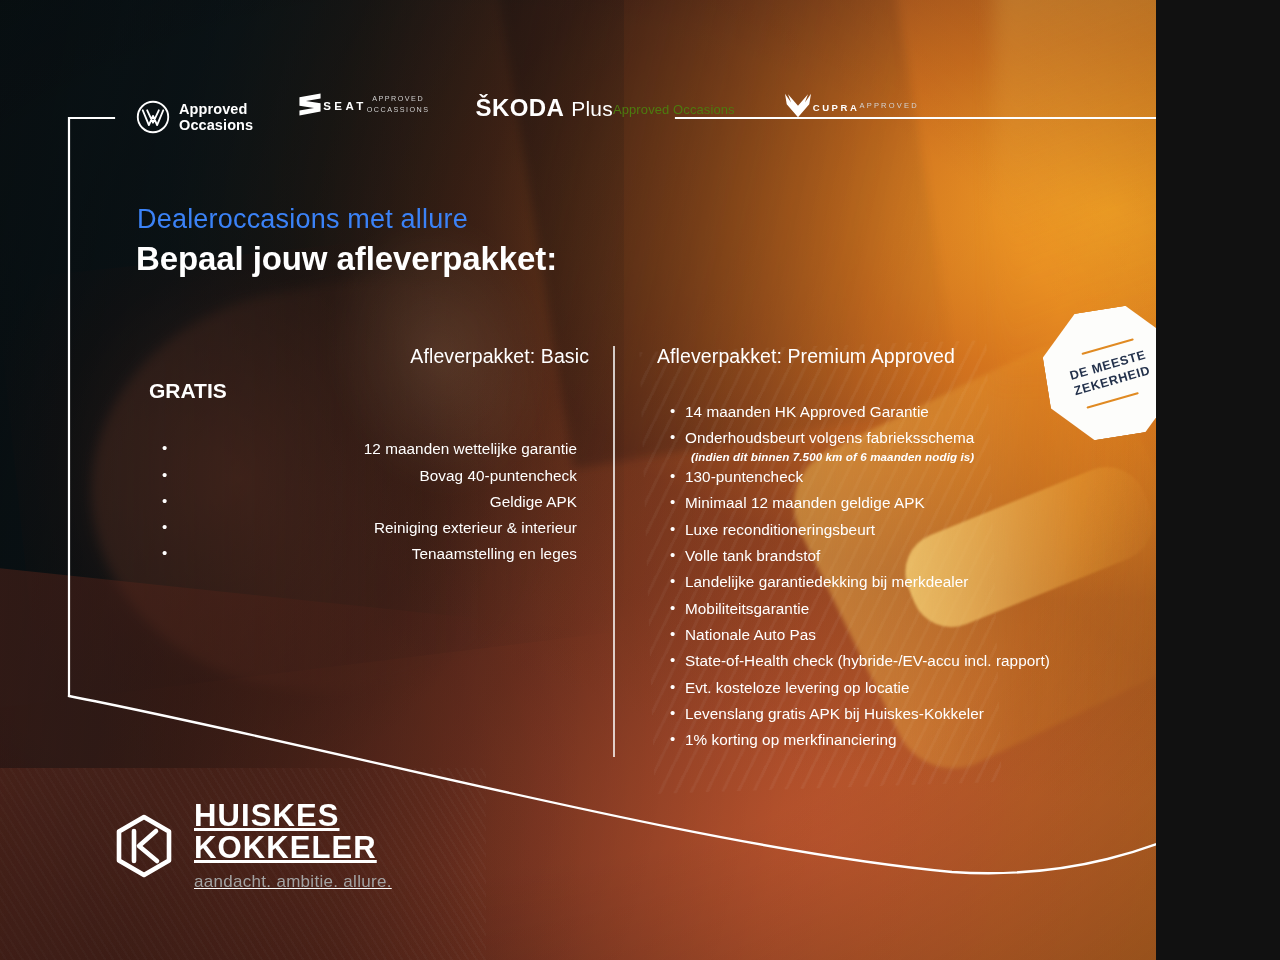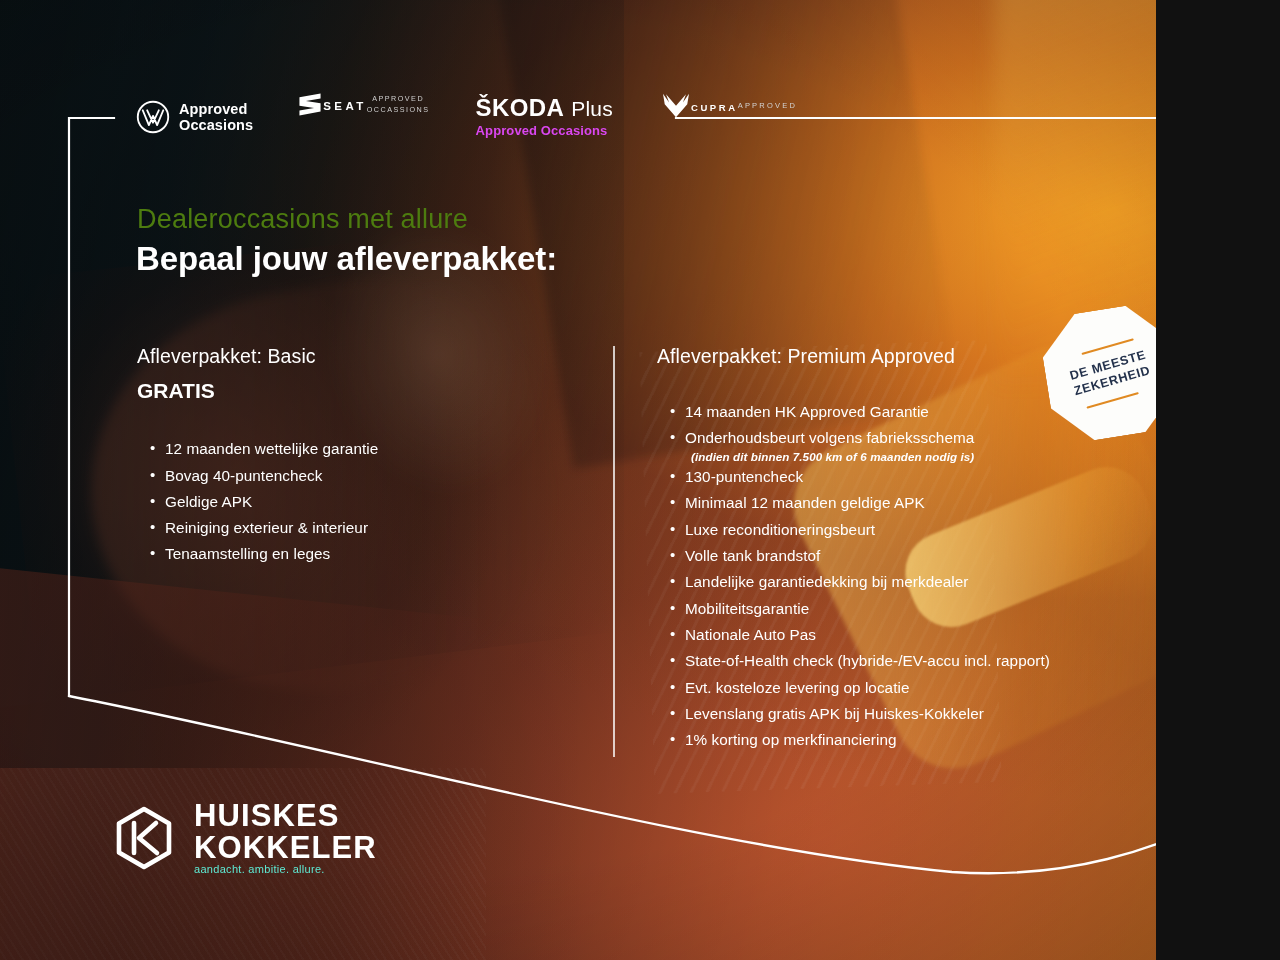--- a/index.html
+++ b/index.html
@@ -72,36 +72,36 @@
   .frame{position:absolute;inset:0;}
 
   
   .logo-row{position:absolute;left:136px;top:90px;height:66px;display:flex;align-items:flex-start;gap:0;}
   .logo{display:flex;align-items:center;color:#fff;}
   .vw-logo{gap:9px;margin-top:10px;}
   .vw-text{font-size:14.5px;font-weight:bold;line-height:1.12;letter-spacing:.1px;}
   .seat-logo{flex-direction:row;align-items:center;margin-left:44px;margin-top:2px;}
   .seat-word{font-size:11.5px;font-weight:bold;letter-spacing:3.4px;margin-top:3px;}
   .seat-sub{font-size:7.2px;letter-spacing:1.5px;color:#cfcfcf;line-height:1.45;text-align:center;}
-  .skoda-logo{flex-direction:column;align-items:flex-start;margin-left:46px;margin-top:4px;}
+  .skoda-logo{flex-direction:row;align-items:flex-start;margin-left:46px;margin-top:4px;}
   .skoda-top{display:flex;align-items:baseline;gap:7px;}
   .skoda-word{font-size:24px;font-weight:bold;letter-spacing:.4px;}
   .skoda-plus{font-size:21px;font-weight:300;letter-spacing:.2px;}
-  .skoda-sub{font-size:13px;font-weight:700;letter-spacing:.1px;margin-top:1px;color:#d946ef;}
+  .skoda-sub{font-size:13px;font-weight:400;letter-spacing:.1px;margin-top:8px;color:#4d7c0f;}
   .cupra-logo{flex-direction:row;align-items:center;margin-left:48px;margin-top:2px;}
   .cupra-word{font-size:9.5px;font-weight:bold;letter-spacing:2.6px;margin-top:4px;}
   .cupra-sub{font-size:7.5px;letter-spacing:2.2px;color:#d3d3d3;margin-top:1px;}
 
   
-  .kicker{position:absolute;left:137px;top:204px;font-size:27px;font-weight:300;color:#4d7c0f;letter-spacing:.2px;}
+  .kicker{position:absolute;left:137px;top:204px;font-size:27px;font-weight:300;color:#3b82f6;letter-spacing:.2px;}
   .headline{position:absolute;left:136px;top:240px;font-size:33px;font-weight:bold;color:#fff;letter-spacing:-.1px;}
 
   
   .col{position:absolute;color:#fff;}
-  .col-basic{left:137px;top:344px;width:440px;}
+  .col-basic{left:149px;top:344px;width:440px;text-align:right;}
   .col-premium{left:657px;top:344px;width:520px;}
   .pkg-title{font-size:19.5px;font-weight:400;line-height:1.28;letter-spacing:.1px;}
   .pkg-price{font-size:21px;font-weight:bold;line-height:1.3;margin-top:8px;display:flex;align-items:baseline;gap:9px;}
   .pkg-price .vat{font-size:12.5px;font-weight:bold;}
   ul.feat{list-style:none;margin:12px;padding:0;}
   .col-basic ul.feat{margin-top:32px;}
   .col-premium ul.feat{margin-top:30px;}
   ul.feat li{position:relative;padding-left:16px;font-size:15.3px;line-height:1.72;letter-spacing:.05px;}
   ul.feat li::before{content:"\2022";position:absolute;left:1px;top:-1px;font-size:15px;}
   .subnote{display:block;padding-left:6px;font-size:11.6px;font-style:italic;font-weight:bold;line-height:1.35;letter-spacing:.1px;margin-top:-3px;}
@@ -112,24 +112,24 @@
       clip-path:polygon(30% 0%,70% 0%,100% 30%,100% 70%,70% 100%,30% 100%,0% 70%,0% 30%);
       filter:drop-shadow(0 1px 3px rgba(0,0,0,.25));}
   .badge-inner{position:absolute;inset:0;display:flex;flex-direction:column;align-items:center;justify-content:center;
       transform:rotate(-7deg);color:#23314b;}
   .badge-line{width:54px;height:2px;background:#e08a22;border-radius:2px;}
   .badge-line.t{margin-bottom:9px;margin-left:10px;}
   .badge-line.b{margin-top:9px;margin-right:10px;}
   .badge-t1,.badge-t2{font-size:12.5px;font-weight:bold;letter-spacing:.7px;line-height:1.32;}
 
   
-  .brand{position:absolute;left:112px;top:800px;display:flex;align-items:center;gap:18px;color:#fff;}
+  .brand{position:absolute;left:112px;top:800px;display:flex;align-items:center;gap:18px;color:#fff;text-decoration:underline;}
   .brand-text{display:flex;flex-direction:column;}
   .brand-l1,.brand-l2{font-size:31px;font-weight:bold;letter-spacing:1.1px;line-height:1.02;}
-  .brand-tag{font-size:11px;font-weight:300;letter-spacing:.3px;color:#5eead4;}
+  .brand-tag{font-size:17px;font-weight:300;letter-spacing:.3px;margin-top:9px;color:#a3a3a3;}
 </style>
 </head>
 <body>
 
 <div id="stage">
 
   <div class="bg-base"></div>
   <div class="bg-shape s9"></div>
   <div class="bg-shape s1"></div>
   <div class="bg-shape s2"></div>

